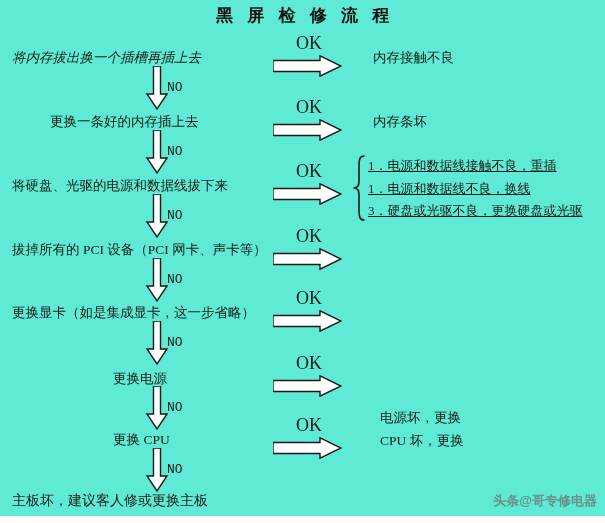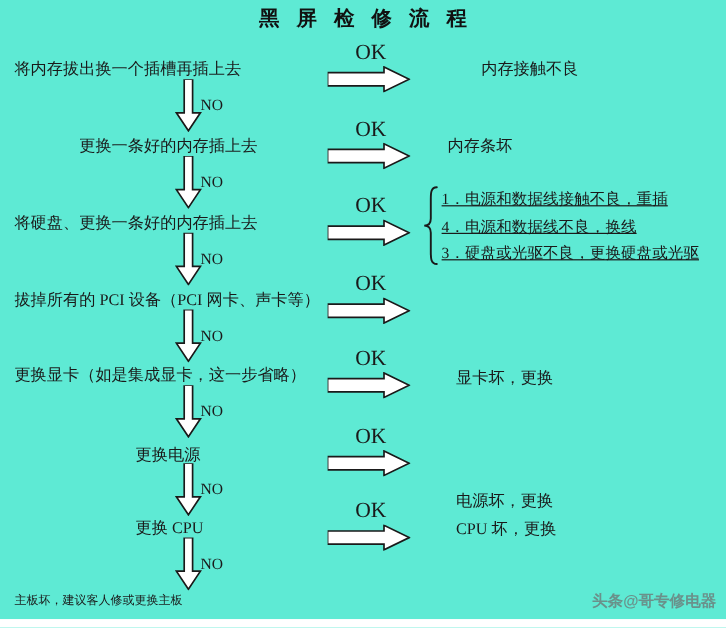--- a/index.html
+++ b/index.html
@@ -40,31 +40,31 @@
   .result-text,
   .final-text {
     position: absolute;
     font-family: "Liberation Serif", "DejaVu Serif", serif;
     font-size: 13.5px;
     line-height: 16px;
     color: #1a1a1a;
     white-space: nowrap;
   }
   .result-text { font-size: 13.5px; }
-  .final-text  { font-size: 10px; }
+  .final-text  { font-size: 14px; }
 
   
   .varrow {
     position: absolute;
     width: 26px;
   }
   .varrow svg { display: block; }
   .no-label {
     position: absolute;
-    font-family: Liberation Serif, serif;
+    font-family: Liberation Mono, monospace;
     font-size: 13px;
     color: #1a1a1a;
     white-space: nowrap;
   }
 
   
   .harrow {
     position: absolute;
   }
   .harrow svg { display: block; }
@@ -114,43 +114,42 @@
     letter-spacing: 0px;
   }
 </style>
 </head>
 <body>
 
 <div id="page">
 
   <div class="title">黑 屏 检 修 流 程</div>
 
-  <div class="step-text" style="left:12px;  top:50px;">将内存拔出换一个插槽再插上去</div>
-  <div class="step-text" style="left:66px;  top:114px;">更换一条好的内存插上去</div>
-  <div class="step-text" style="left:12px;  top:178px;">将硬盘、更换一条好的内存插上去</div>
+  <div class="step-text" style="left:12px;  top:50px;font-style:italic;">将内存拔出换一个插槽再插上去</div>
+  <div class="step-text" style="left:50px;  top:114px;">更换一条好的内存插上去</div>
+  <div class="step-text" style="left:12px;  top:178px;">将硬盘、光驱的电源和数据线拔下来</div>
   <div class="step-text" style="left:12px;  top:242px;">拔掉所有的 PCI 设备（PCI 网卡、声卡等）</div>
   <div class="step-text" style="left:12px;  top:305px;">更换显卡（如是集成显卡，这一步省略）</div>
   <div class="step-text" style="left:113px; top:371px;">更换电源</div>
   <div class="step-text" style="left:113px; top:432px;">更换 CPU</div>
 
   <div class="final-text" style="left:12px; top:493px;">主板坏，建议客人修或更换主板</div>
 
-  <div class="result-text" style="left:373px; top:50px;margin-left:28px;">内存接触不良</div>
+  <div class="result-text" style="left:373px; top:50px;">内存接触不良</div>
   <div class="result-text" style="left:373px; top:114px;">内存条坏</div>
-  <div class="result-text" style="left:380px; top:307px;">显卡坏，更换</div>
   <div class="result-text" style="left:380px; top:372px;margin-top:38px;">电源坏，更换</div>
   <div class="result-text" style="left:380px; top:433px;">CPU 坏，更换</div>
 
   <div class="brace-group">
     <svg class="brace-svg" width="14" height="66" viewBox="0 0 14 66">
       <path d="M12 1 C7 1 7 6 7 11 L7 27 C7 31 5 33 1.5 33 C5 33 7 35 7 39 L7 55 C7 60 7 65 12 65" fill="none" stroke="#1a1a1a" stroke-width="1.6" stroke-linecap="round"></path>
     </svg>
     <div class="brace-items">
       <div class="brace-item">1．电源和数据线接触不良，重插</div>
-      <div class="brace-item">4．电源和数据线不良，换线</div>
+      <div class="brace-item">1．电源和数据线不良，换线</div>
       <div class="brace-item">3．硬盘或光驱不良，更换硬盘或光驱</div>
     </div>
   </div>
 
   <div class="varrow" style="left:144px; top:66px;">
     <svg width="26" height="44" viewBox="0 0 26 44">
       <path d="M9.5 0 L16.5 0 L16.5 28 L23 28 L13 43 L3 28 L9.5 28 Z" fill="#ffffff" stroke="#1a1a1a" stroke-width="1.4"></path>
     </svg>
   </div>
   <div class="no-label" style="left:167px; top:80px;">NO</div>

